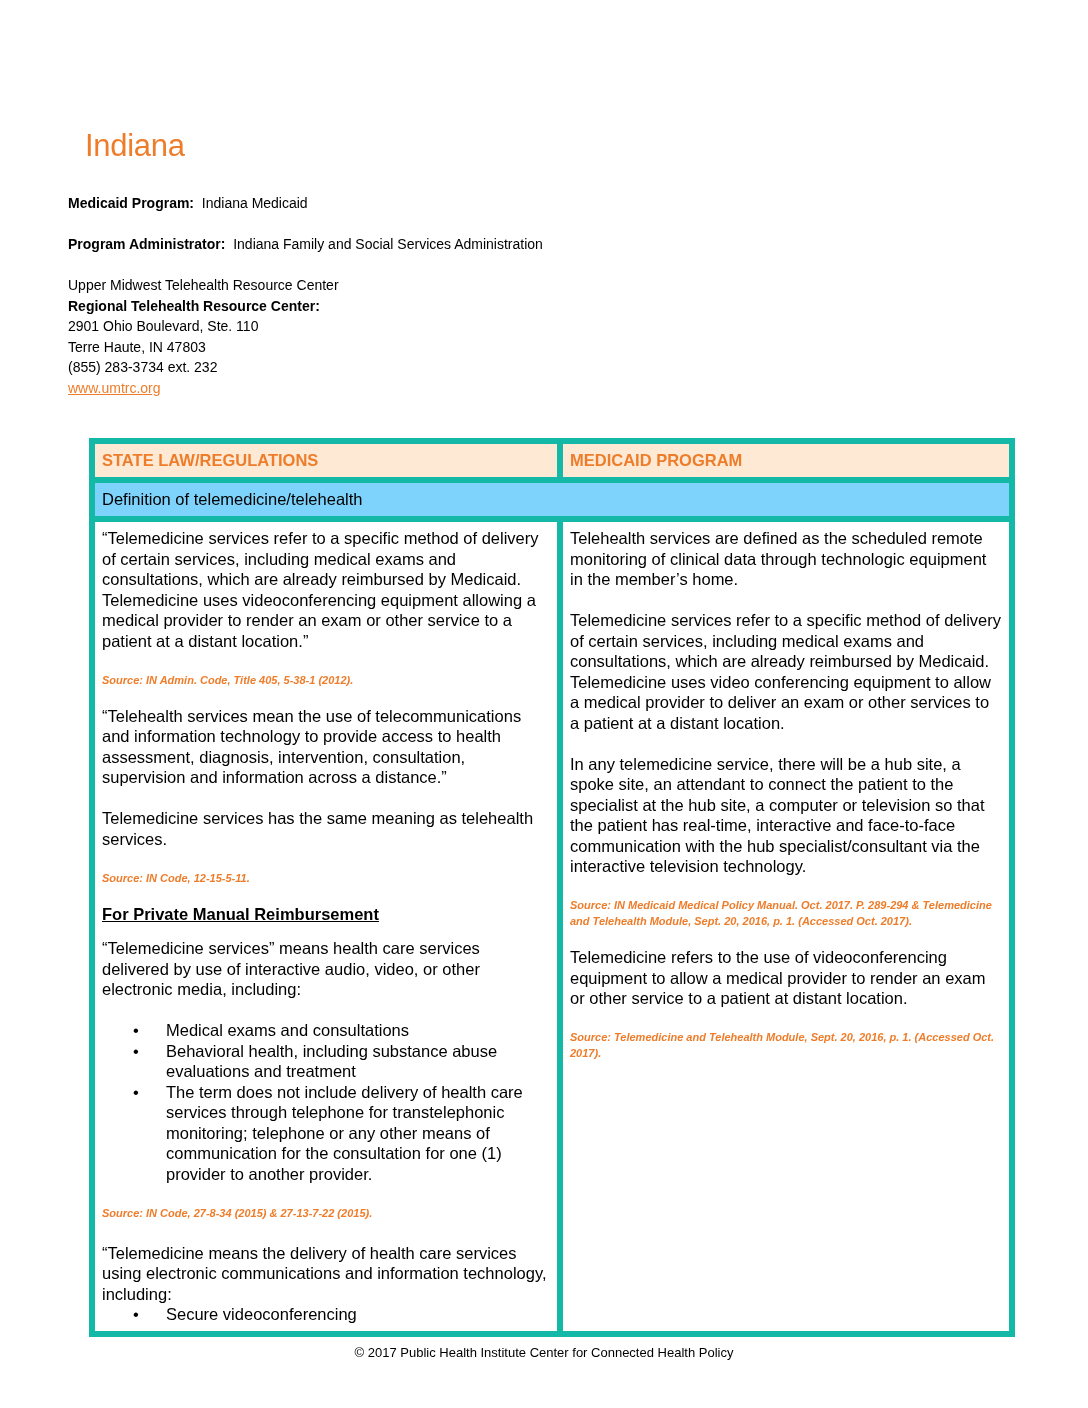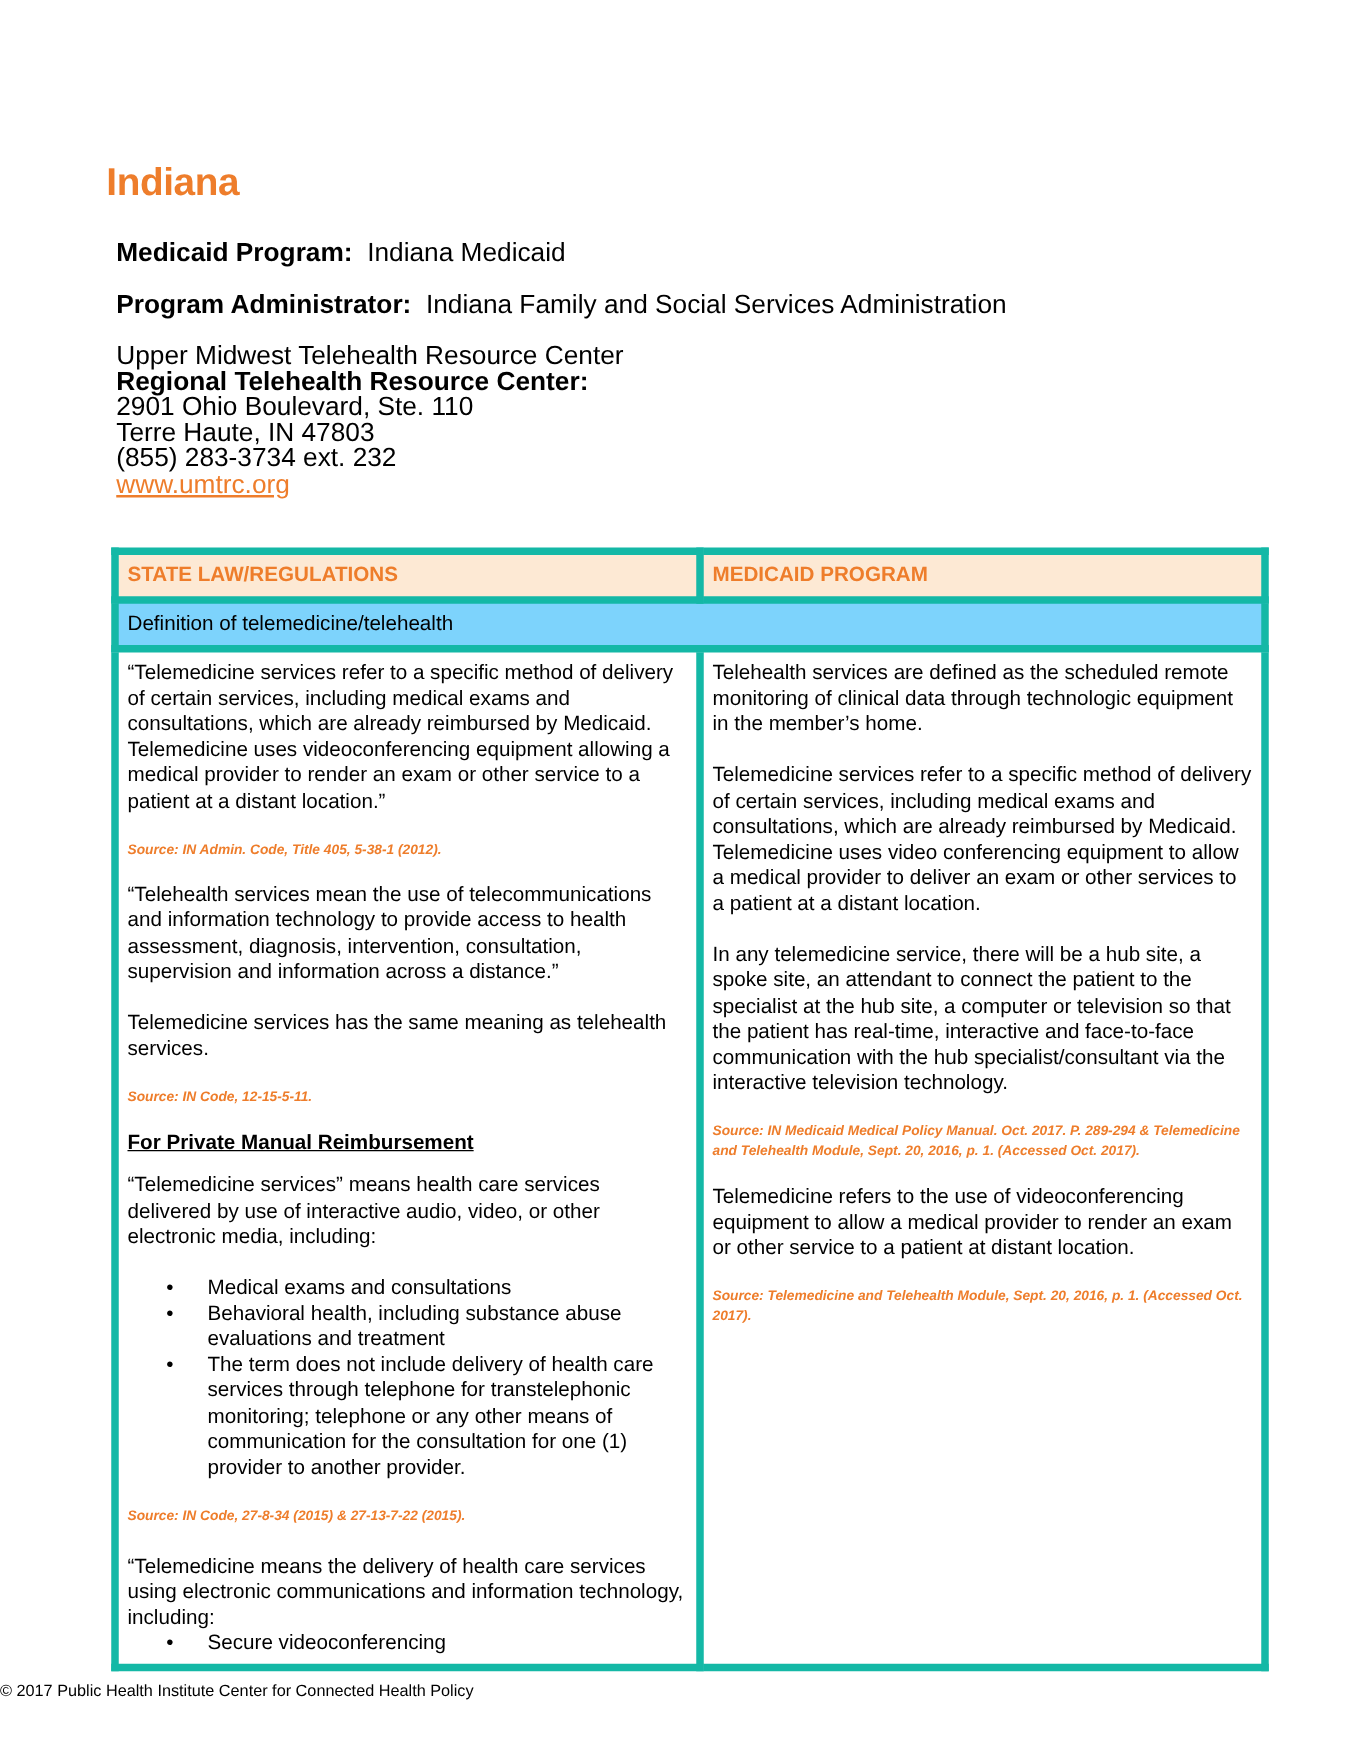--- a/index.html
+++ b/index.html
@@ -1,33 +1,33 @@
 <!DOCTYPE html>
 <html><head>
 <meta charset="utf-8">
 <style>
   html, body { margin: 0; padding: 0; background: #ffffff; }
   body { width: 1088px; height: 1408px; position: relative; font-family: "Liberation Sans", sans-serif; color: #000; }
   .page { position: absolute; left: 0; top: 0; width: 1088px; height: 1408px; }
-  .title { position: absolute; left: 85px; top: 128px; font-size: 31px; font-weight: bold; color: #ee7d2b; letter-spacing: -0.3px; }
-  .info { position: absolute; left: 93px; font-size: 21px; line-height: 20.5px; }
+  .title { position: absolute; left: 85px; top: 128px; font-size: 31px; font-weight: normal; color: #ee7d2b; letter-spacing: -0.3px; }
+  .info { position: absolute; left: 68px; font-size: 14px; line-height: 20.5px; }
   .info b { font-weight: bold; }
   .link { color: #ee7d2b; text-decoration: underline; }
   table.main { position: absolute; left: 89px; top: 438px; width: 920px; border-collapse: collapse; table-layout: fixed; }
   table.main td { border: 6px solid #14b8a6; vertical-align: top; padding: 6px 7px; font-size: 16.5px; line-height: 20.5px; }
   .hdr td { background: #fde9d4; color: #ee7d2b; font-weight: bold; height: 21px; padding-top: 6px; padding-bottom: 5px; }
   .sec td { background: #7dd3fc; font-weight: normal; height: 21px; padding-top: 6px; padding-bottom: 5px; }
   .body-row td { height: 792px; padding-top: 5px; }
   p { margin: 0 0 20.5px 0; }
   .src { color: #ee7d2b; font-style: italic; font-weight: bold; font-size: 11px; line-height: 16px; margin: 0 0 18px 0; }
   .subhead { font-weight: bold; text-decoration: underline; margin-bottom: 14px; }
   ul { margin: 0 0 20.5px 0; padding-left: 64px; list-style: none; }
   ul li { position: relative; }
   ul li::before { content: "\2022"; position: absolute; left: -33px; }
-  .footer { position: absolute; left: 0; width: 1088px; top: 1345px; text-align: left; font-size: 13px; }
+  .footer { position: absolute; left: 0; width: 1088px; top: 1345px; text-align: center; font-size: 13px; }
 </style>
 </head>
 <body>
 
 <div class="page">
   <div class="title">Indiana</div>
 
   <div class="info" style="top:193px;">
     <b>Medicaid Program:</b>&nbsp;&nbsp;<span>Indiana Medicaid</span>
   </div>

